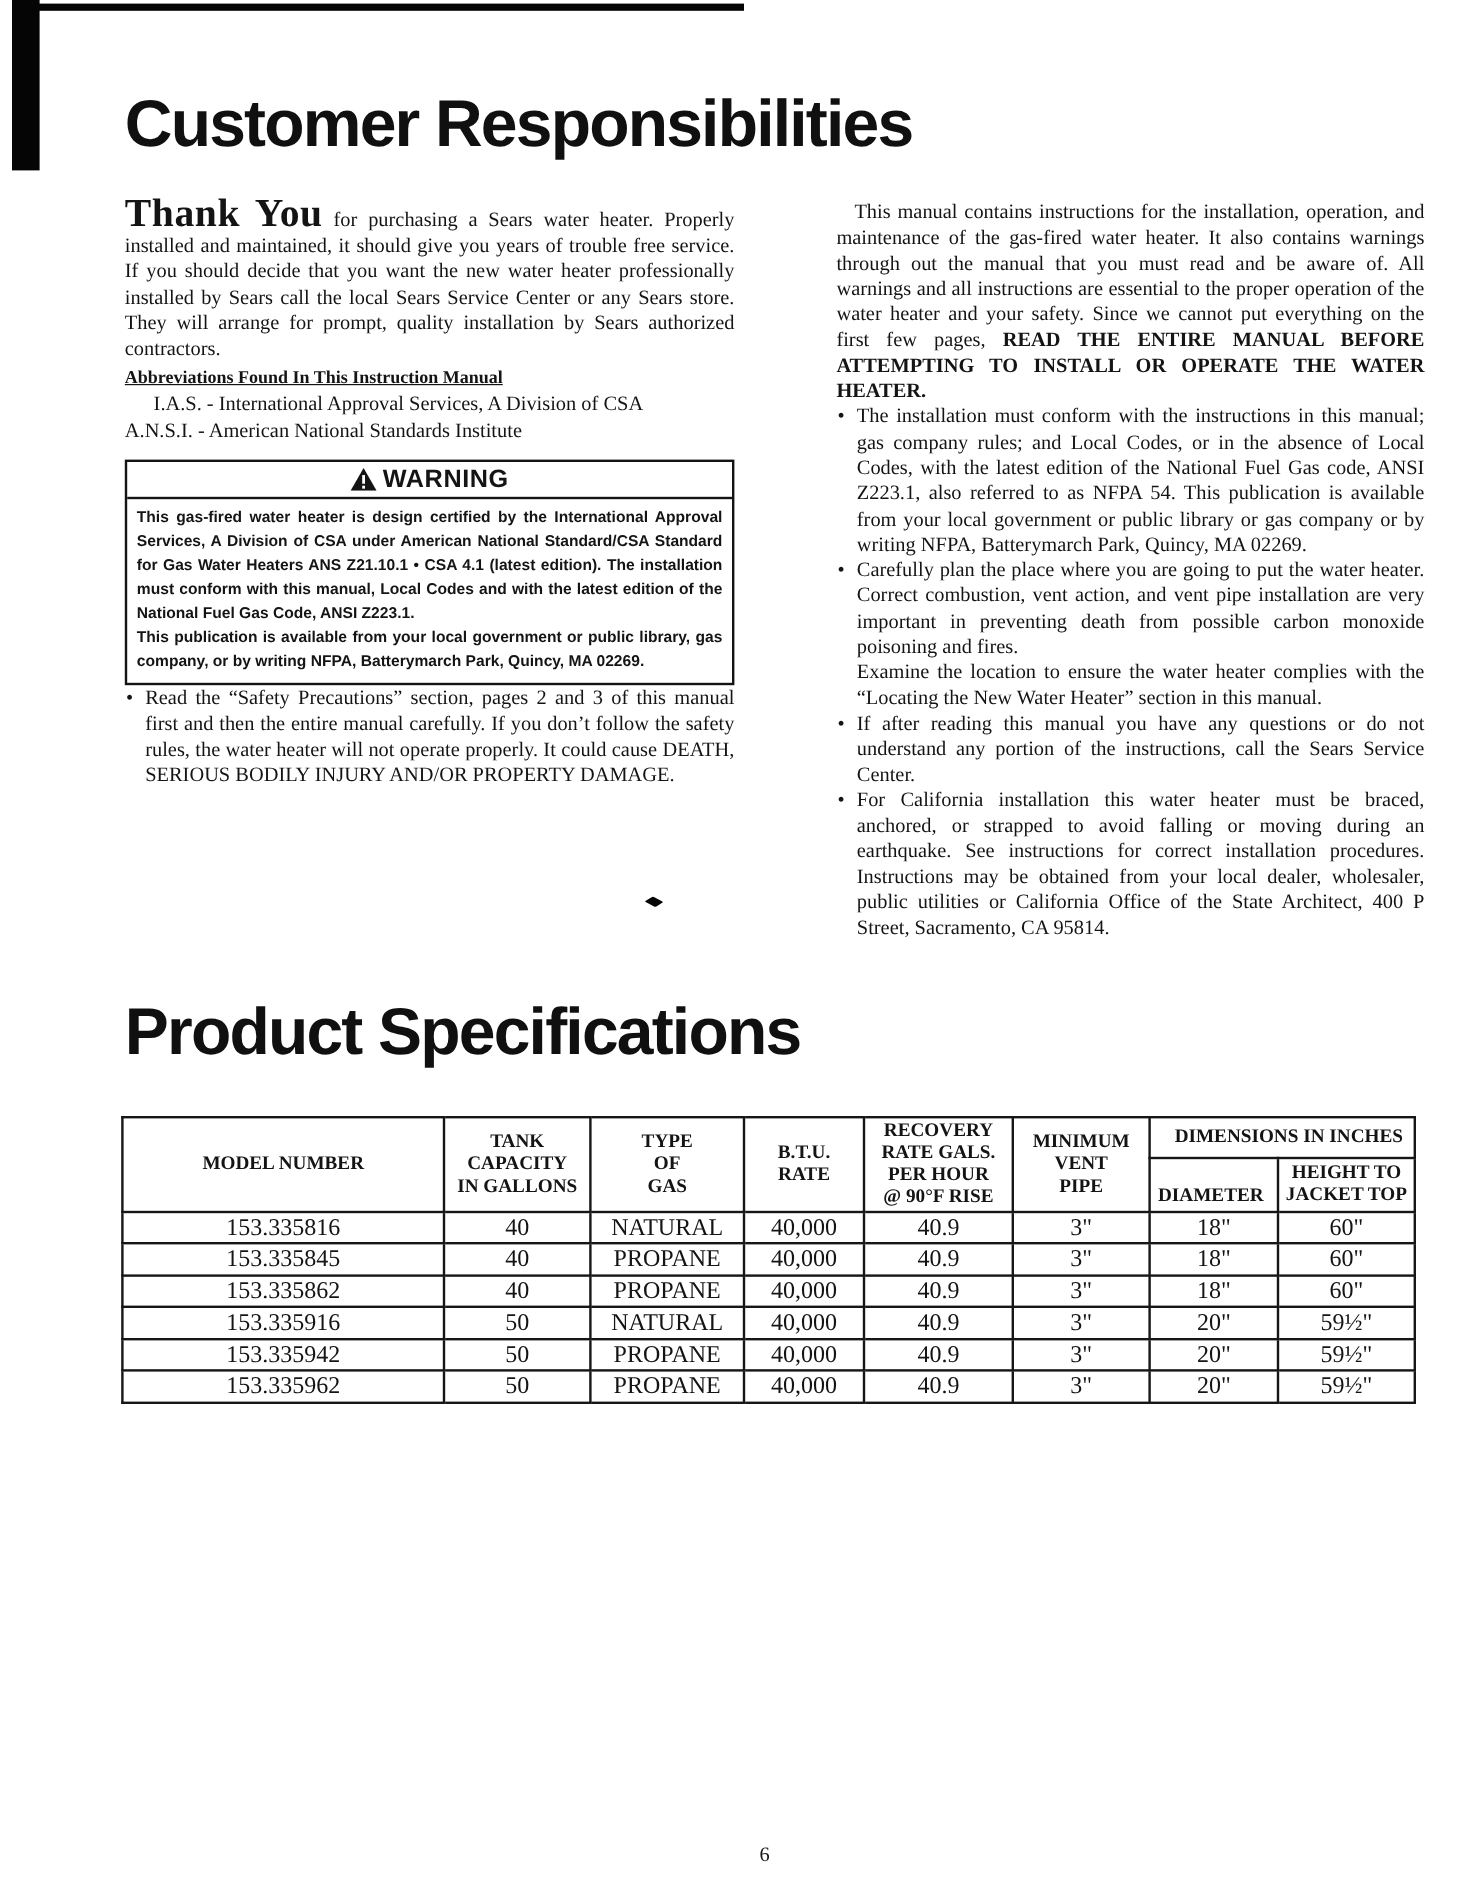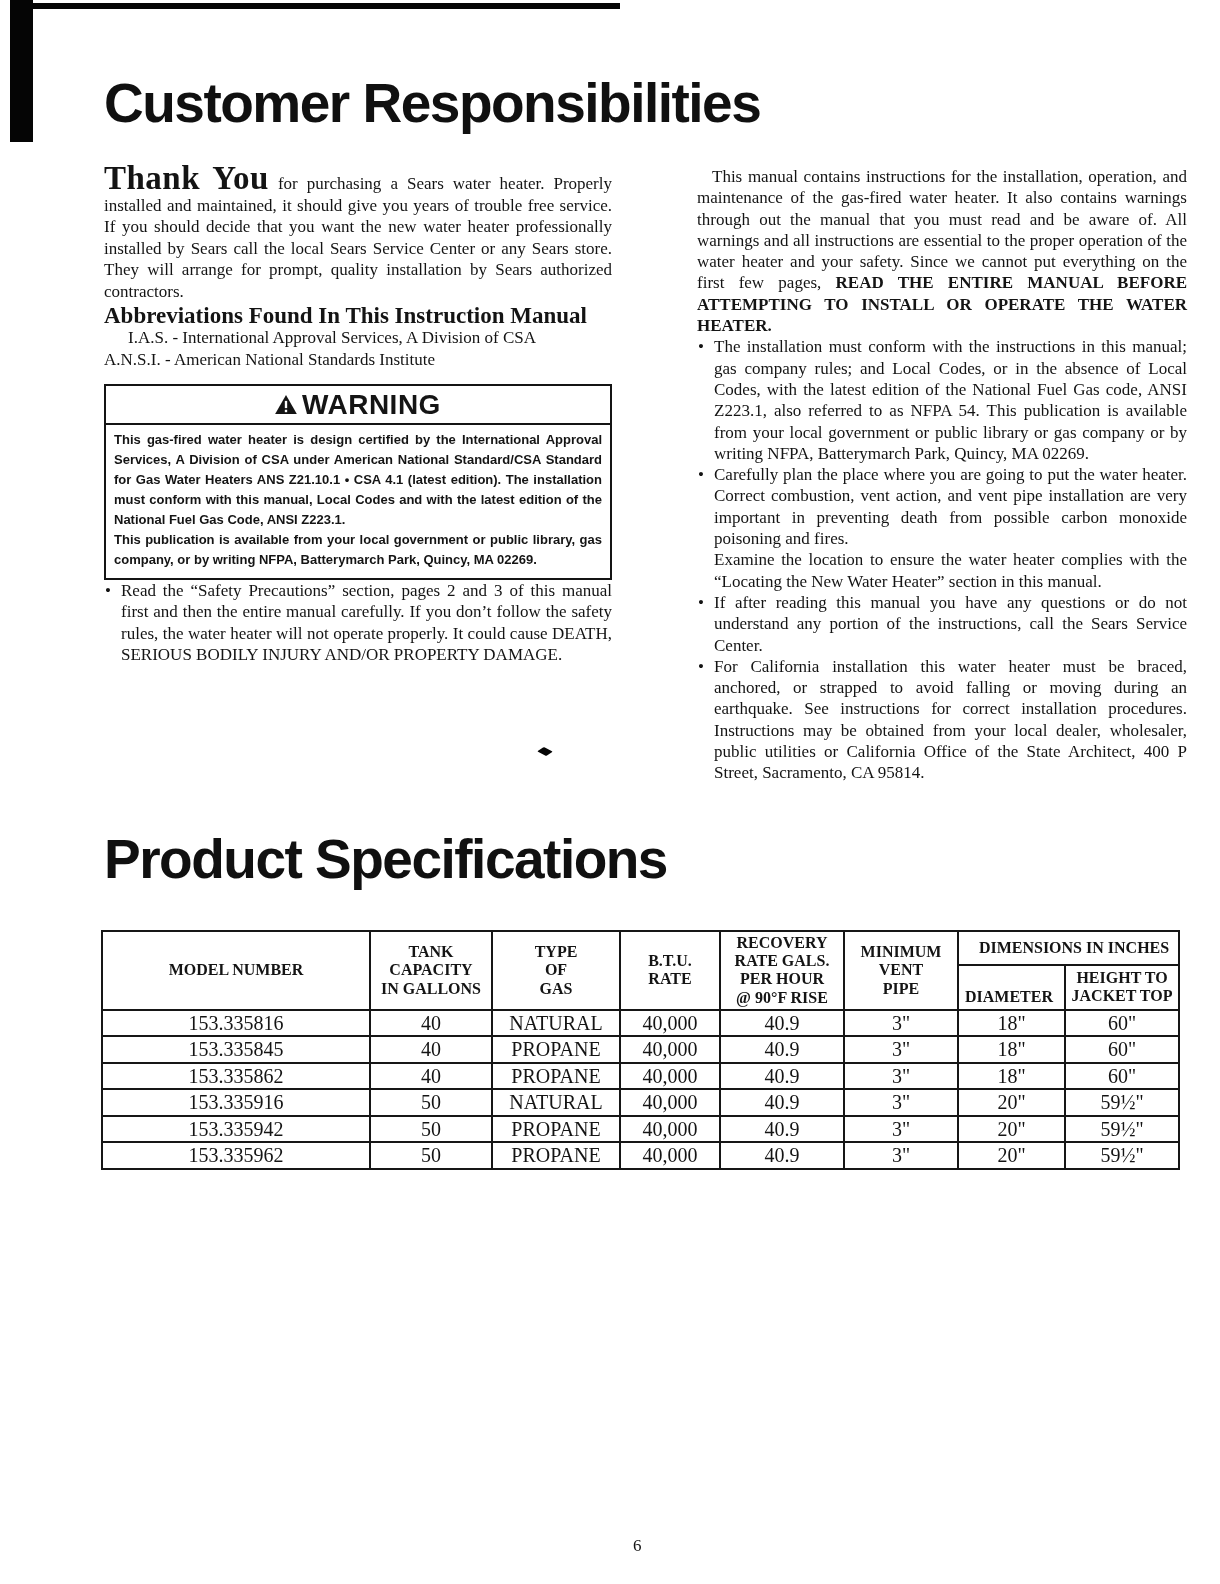--- a/index.html
+++ b/index.html
@@ -20,28 +20,28 @@
   #title-customer { left:104px; top:76px; }
   #title-product  { left:104px; top:832px; }
 
   .left-col  { position:absolute; left:104px; top:158px; width:508px; }
   .right-col { position:absolute; left:664px; top:166px; width:490px;margin-left:33px; }
 
   .body-text { font-size:17px; line-height:21.6px; text-align:justify; margin:0;font-family:Liberation Serif, serif; }
   .thank-para { padding-top:10px; }
   .thank-lead { font-weight:700; font-size:33px; letter-spacing:0.5px; }
 
-  .abbr-heading { font-weight:700; font-size:23px; line-height:22px; margin:2px 0 0 0; }
+  .abbr-heading { font-weight:700; font-size:15px; line-height:22px; margin:2px 0 0 0;text-decoration:underline; }
   .abbr-line { font-size:17px; line-height:22px; margin:0; }
   .abbr-indent { padding-left:24px; }
 
   .warning-box { border:2.5px solid #141414; margin-top:13px; }
   .warning-header {
     border-bottom:2.5px solid #141414; text-align:center; padding:3px 0 2px;
-    font-family:"Liberation Sans", sans-serif; font-weight:700; font-size:28px;
+    font-family:"Liberation Sans", sans-serif; font-weight:700; font-size:21px;
     display:flex; align-items:center; justify-content:center; gap:5px; letter-spacing:0.5px;
   }
   .warning-body {
     padding:5px 8px 8px 8px; font-family:"Liberation Sans", sans-serif; font-weight:700;
     font-size:13px; line-height:20px; text-align:justify;
   }
   .warning-body p { margin:0; }
 
   ul.bullets { list-style:none; margin:0; padding:0; }
   ul.bullets li { position:relative; padding-left:17px; margin:0; }

